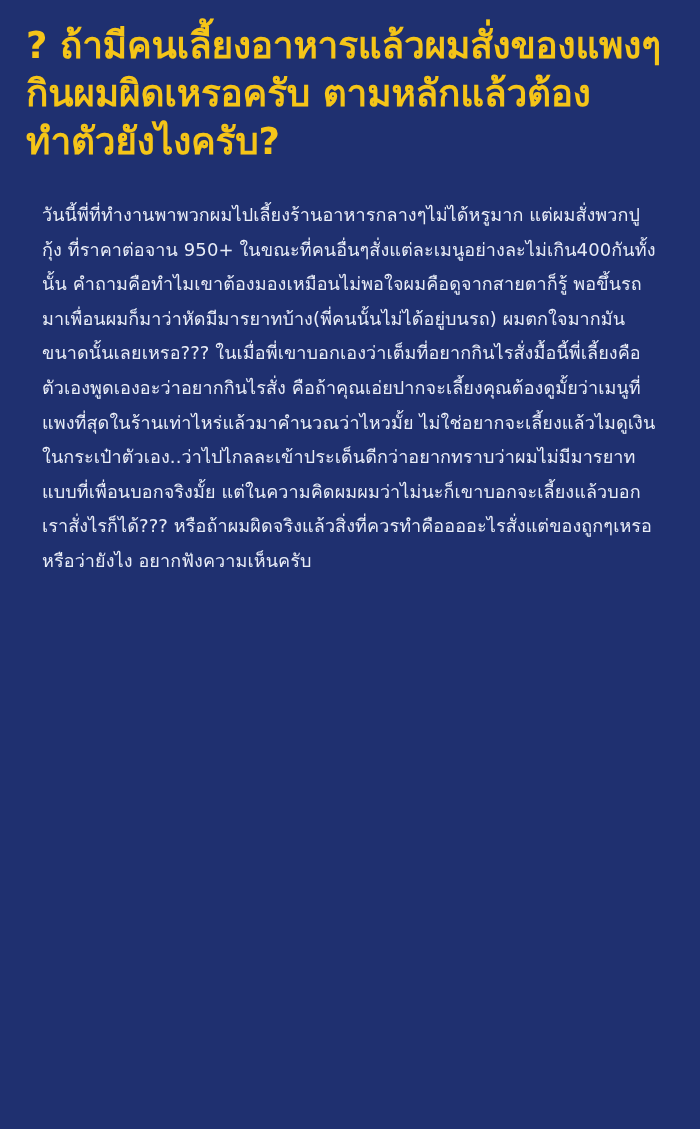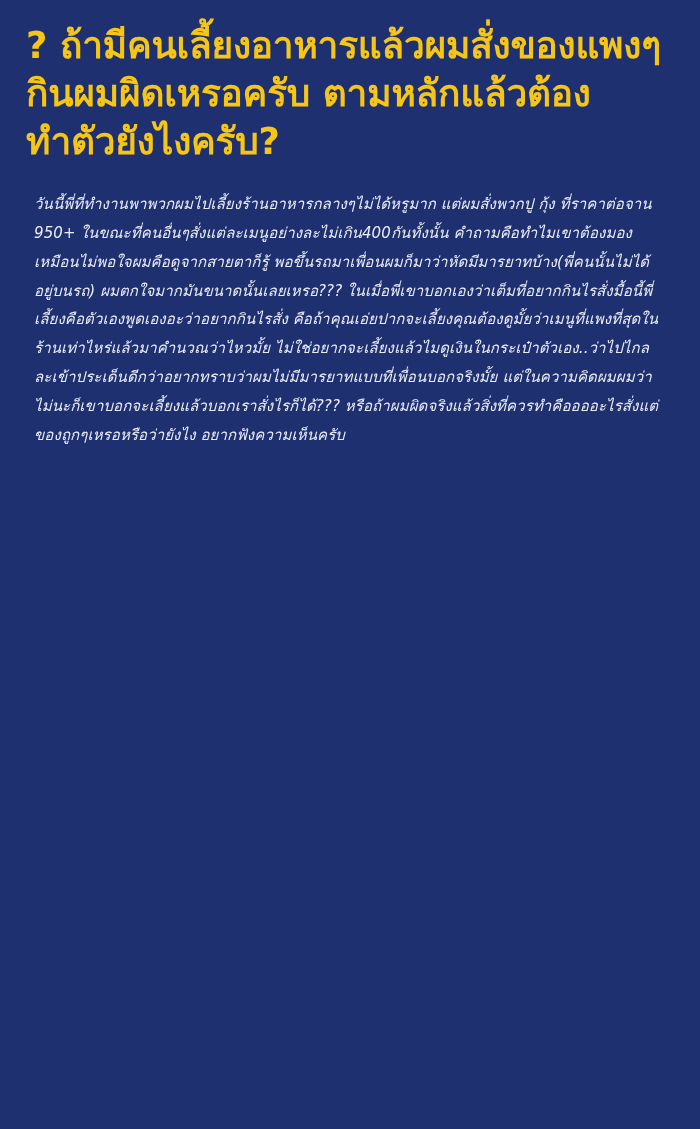--- a/index.html
+++ b/index.html
@@ -27,27 +27,26 @@
     font-weight: bold;
     font-size: 37px;
     line-height: 1.30;
     letter-spacing: -0.2px;
     margin: 0 0 16px 0;
     white-space: pre-wrap;
     word-break: break-word;
   }
   .body-text {
     color: #e9edf7;
-    font-size: 15px;
+    font-size: 18px;
     line-height: 1.92;
     letter-spacing: 0.1px;
-    margin: 8px;
+    margin: 16px;
     white-space: pre-wrap;
     word-break: break-word;
-    font-style: italic;
   }
 </style>
 </head>
 <body>
 
 <div class="page">
   <h1 class="title">? ถ้ามีคนเลี้ยงอาหารแล้วผมสั่งของแพงๆกินผมผิดเหรอครับ ตามหลักแล้วต้องทำตัวยังไงครับ?</h1>
   <p class="body-text">วันนี้พี่ที่ทำงานพาพวกผมไปเลี้ยงร้านอาหารกลางๆไม่ได้หรูมาก แต่ผมสั่งพวกปู กุ้ง ที่ราคาต่อจาน 950+ ในขณะที่คนอื่นๆสั่งแต่ละเมนูอย่างละไม่เกิน400กันทั้งนั้น คำถามคือทำไมเขาต้องมองเหมือนไม่พอใจผมคือดูจากสายตาก็รู้ พอขึ้นรถมาเพื่อนผมก็มาว่าหัดมีมารยาทบ้าง(พี่คนนั้นไม่ได้อยู่บนรถ) ผมตกใจมากมันขนาดนั้นเลยเหรอ??? ในเมื่อพี่เขาบอกเองว่าเต็มที่อยากกินไรสั่งมื้อนี้พี่เลี้ยงคือตัวเองพูดเองอะว่าอยากกินไรสั่ง คือถ้าคุณเอ่ยปากจะเลี้ยงคุณต้องดูมั้ยว่าเมนูที่แพงที่สุดในร้านเท่าไหร่แล้วมาคำนวณว่าไหวมั้ย ไม่ใช่อยากจะเลี้ยงแล้วไมดูเงินในกระเป๋าตัวเอง..ว่าไปไกลละเข้าประเด็นดีกว่าอยากทราบว่าผมไม่มีมารยาทแบบที่เพื่อนบอกจริงมั้ย แต่ในความคิดผมผมว่าไม่นะก็เขาบอกจะเลี้ยงแล้วบอกเราสั่งไรก็ได้??? หรือถ้าผมผิดจริงแล้วสิ่งที่ควรทำคืออออะไรสั่งแต่ของถูกๆเหรอหรือว่ายังไง อยากฟังความเห็นครับ</p>
 </div>
 

